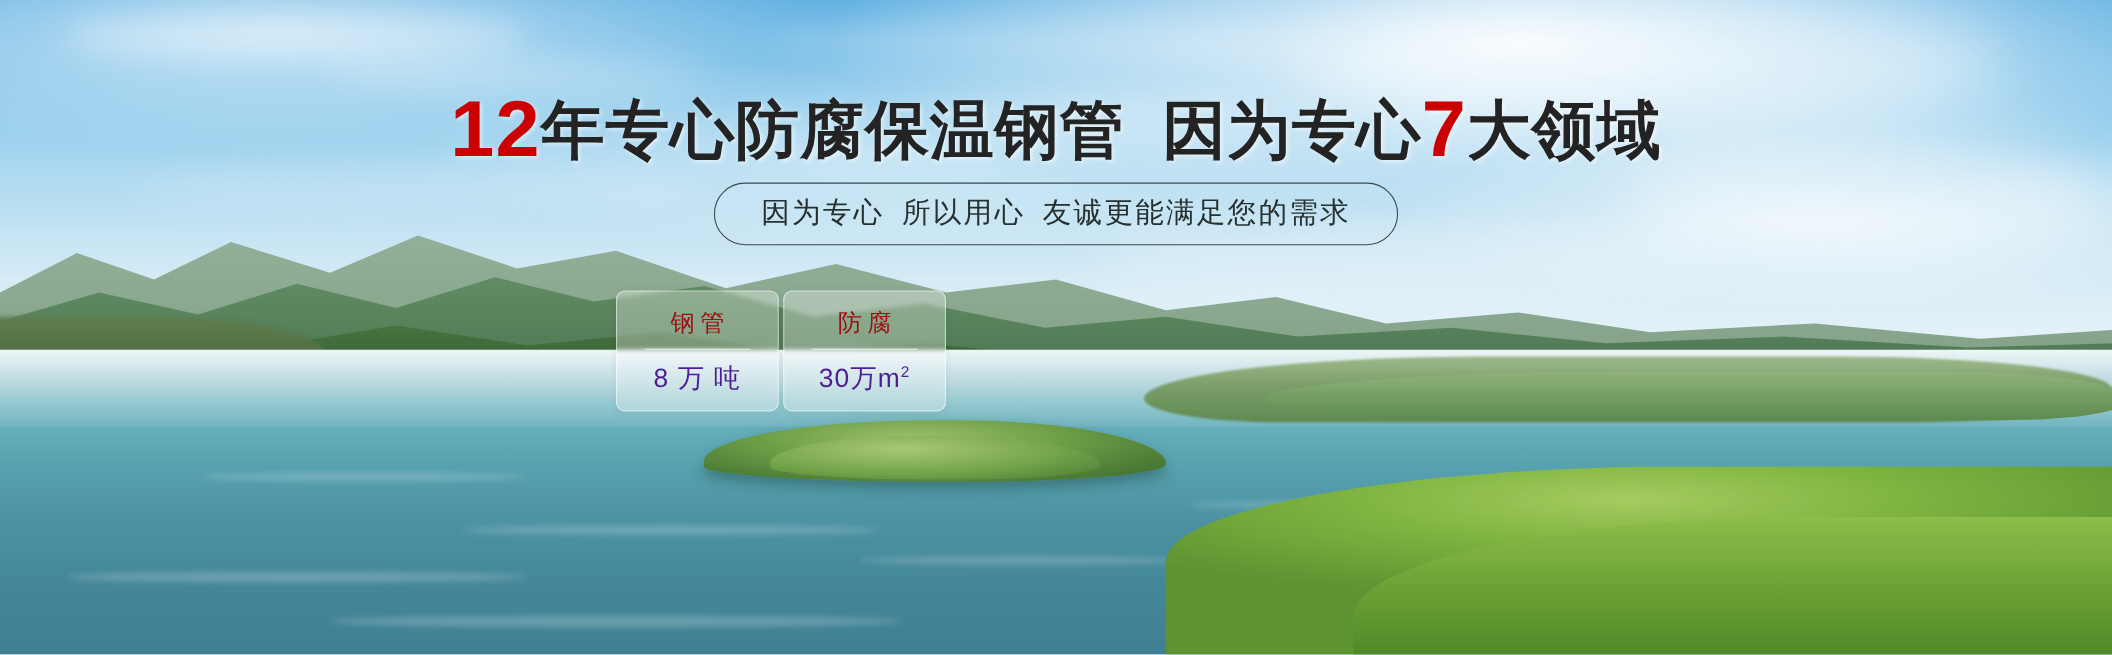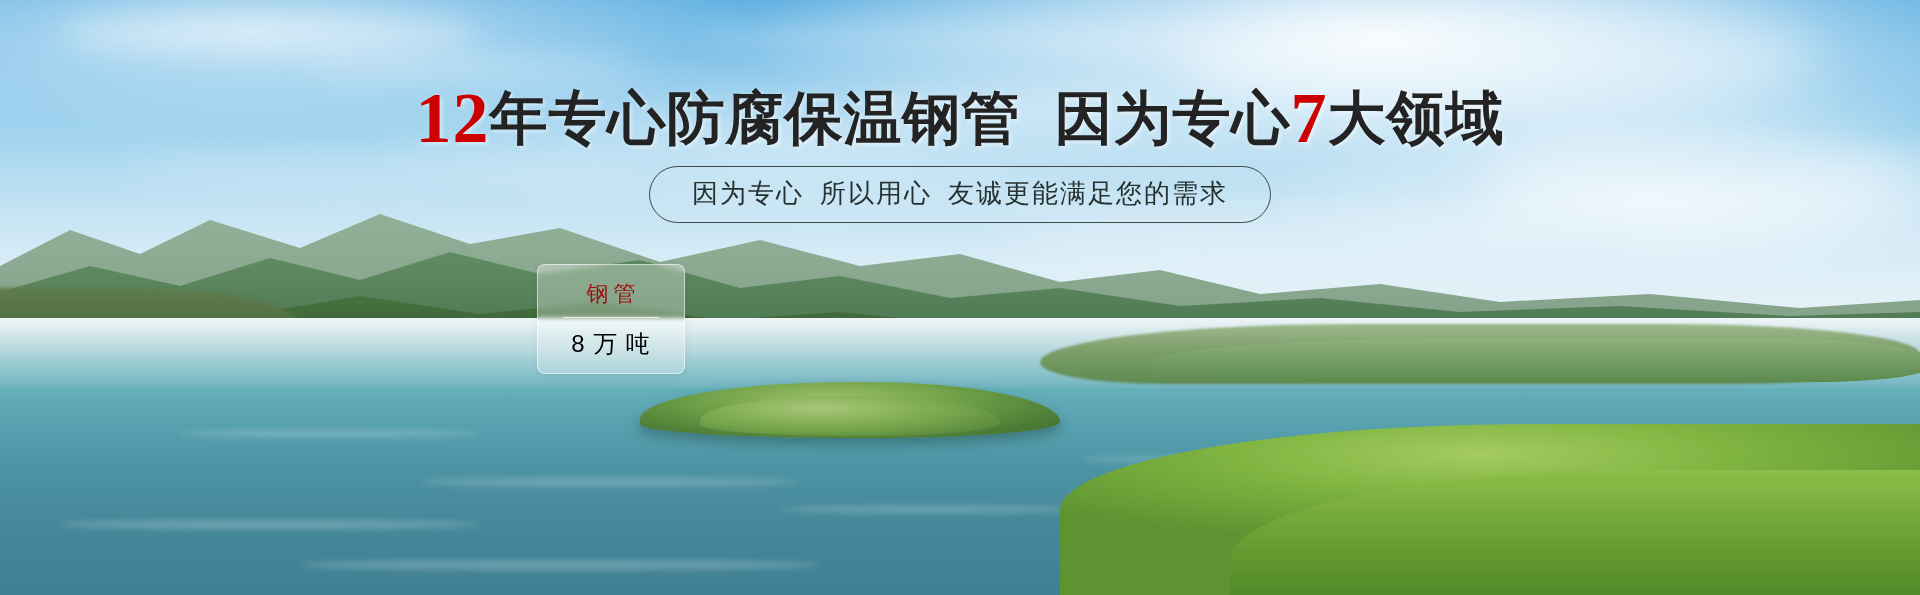--- a/index.html
+++ b/index.html
@@ -142,21 +142,20 @@
     white-space: nowrap;
     line-height: 66px;
     text-shadow: 2px 2px 4px rgba(255,255,255,0.55);
   }
   .headline .num {
     color: #cc0000;
     font-size: 72px;
     font-weight: 800;
     line-height: 66px;
     vertical-align: -4px;
-    font-family: Liberation Serif, serif;
   }
   .headline .gap { display: inline-block; width: 34px; }
 
   .subtitle-wrap {
     position: absolute;
     left: 0; top: 166px;
     width: 1920px;
     text-align: center;
   }
   .subtitle {
@@ -168,21 +167,21 @@
     color: #26312f;
     letter-spacing: 2px;
     white-space: nowrap;
     background: rgba(255,255,255,0.04);
   }
   .subtitle .sep { display: inline-block; width: 16px; }
 
   
   .cards {
     position: absolute;
-    left: 508px; top: 264px;
+    left: 531px; top: 264px;
     display: flex;
     gap: 4px;
     padding-left: 29px;
   }
   .card {
     width: 148px;
     height: 110px;
     background: rgba(255,255,255,0.30);
     border: 1px solid rgba(255,255,255,0.55);
     border-radius: 8px;
@@ -202,21 +201,21 @@
     font-weight: 500;
   }
   .card-divider {
     width: 96px;
     height: 1px;
     background: rgba(255,255,255,0.75);
     margin: 4px 0 10px;
   }
   .card-value {
     font-size: 24px;
-    color: #000000;
+    color: #4c1d95;
     letter-spacing: 1px;
     font-weight: 500;
     white-space: nowrap;
   }
   .card-value sup {
     font-size: 14px;
     vertical-align: super;
   }
 </style>
 </head>
@@ -288,17 +287,22 @@
     </div>
 
     <div class="cards">
 
       <div class="card">
         <div class="card-label">钢管</div>
         <div class="card-divider"></div>
         <div class="card-value"><span>8 万 吨</span></div>
       </div>
 
+      <div class="card">
+        <div class="card-label">防腐</div>
+        <div class="card-divider"></div>
+        <div class="card-value"><span>30万m</span><sup>2</sup></div>
+      </div>
 
 
     </div>
   </div>
 </div>
 
 </body></html>

